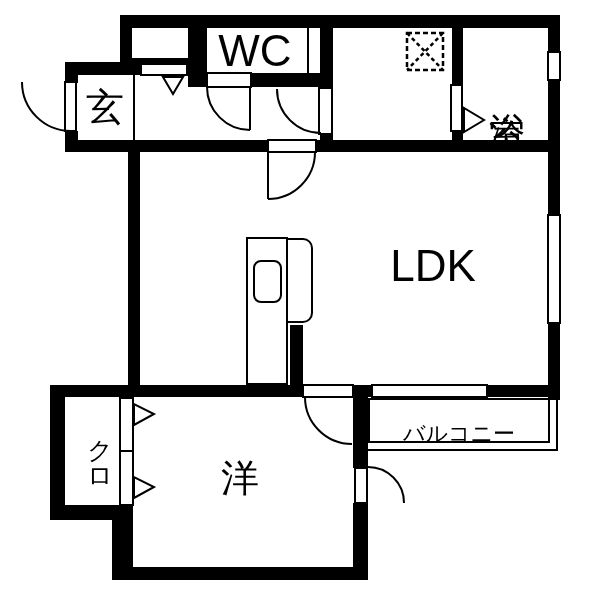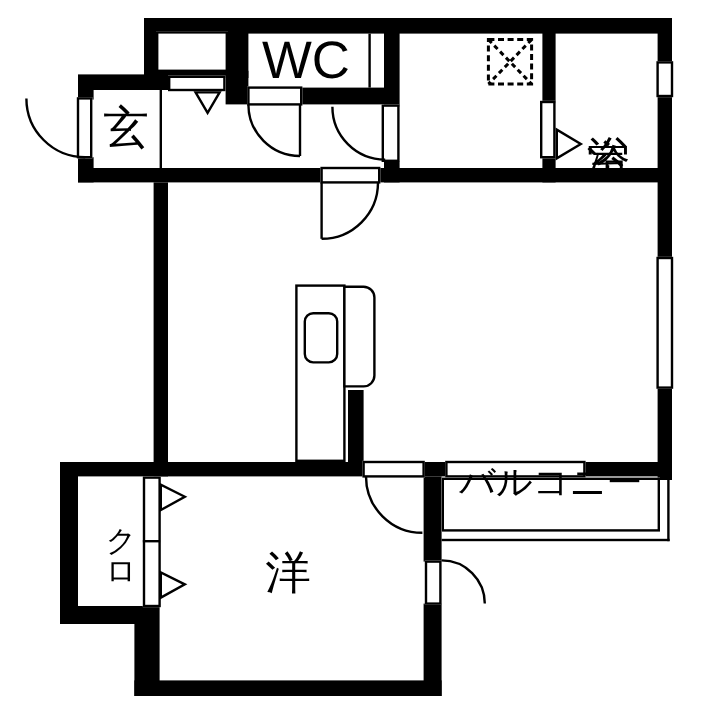--- a/index.html
+++ b/index.html
@@ -93,20 +93,21 @@
     </g>
   </svg>
 
   <div class="label" style="left:80px;top:87px;width:50px;height:40px;font-size:38px;">玄</div>
 
   <div class="label" style="left:205px;top:28px;width:100px;height:45px;font-size:44px;">WC</div>
 
 
   <div class="label vtext" style="left:487px;top:40px;width:40px;height:92px;font-size:36px;">浴室</div>
 
+  <div class="label" style="left:383px;top:243px;width:100px;height:45px;font-size:44px;">LDK</div>
 
   <div class="label" style="left:215px;top:458px;width:50px;height:40px;font-size:38px;">洋</div>
 
   <div class="label vtext" style="left:85px;top:422px;width:30px;height:60px;font-size:25px;">クロ</div>
 
-  <div class="label" style="left:368px;top:380px;width:182px;height:45px;font-size:30px;">バルコニー</div>
+  <div class="label" style="left:368px;top:411px;width:182px;height:45px;font-size:22px;">バルコニー</div>
 
 </div>
 
 </body></html>

